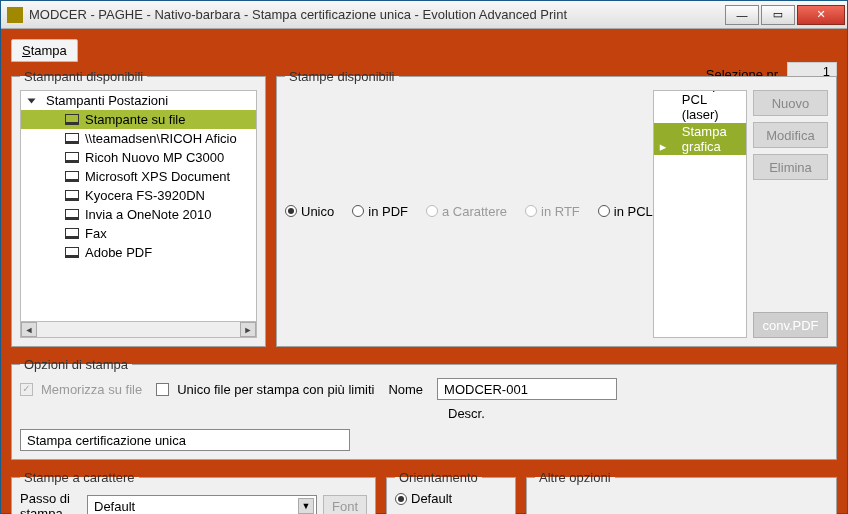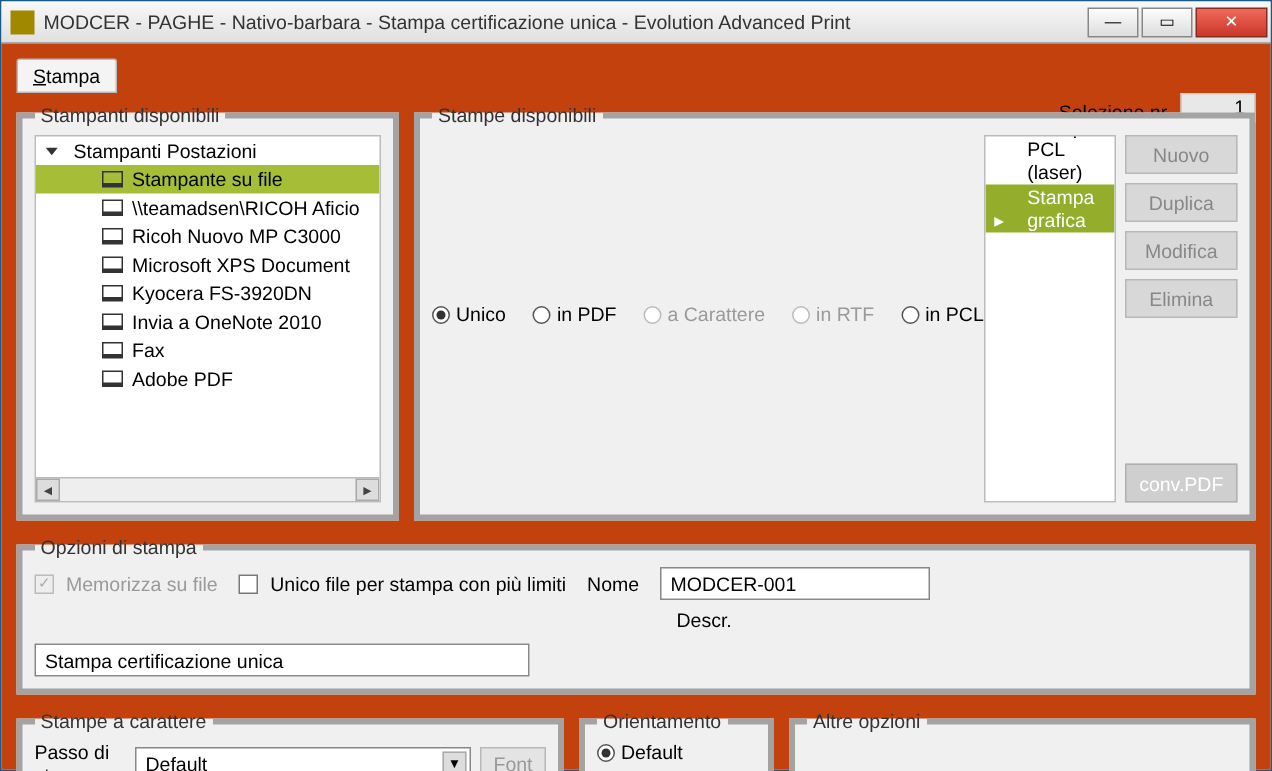--- a/index.html
+++ b/index.html
@@ -10,21 +10,21 @@
   .titlebar .title { flex: 1; color: #333; }
   .titlebar .btns { display: flex; }
   .tbtn { width: 34px; height: 20px; border: 1px solid #888; margin-right: 2px; display: flex; align-items: center; justify-content: center; background: linear-gradient(#fdfdfd,#ddd); font-size: 11px;}
   .tbtn.close { background: linear-gradient(#f06a5a,#c8372a); color:#fff; border-color:#8a2a1f; width: 48px;}
   .content { position: relative; background: #c2410c; padding: 8px 10px 0 10px; height: calc(100% - 28px);}
   .menubar { display: flex; align-items: center; height: 26px; margin-bottom: 6px;}
   .menubtn { border: 1px solid #bbb; background: #f4f4f4; padding: 3px 10px; border-radius: 2px 2px 0 0; }
   .menubtn span.u { text-decoration: underline; }
   .sel-right { margin-left: auto; display: flex; align-items: flex-end; gap:6px;margin-top:44px;}
   .sel-right .box { width: 50px; height: 20px; background: #e8e8e8; border:1px solid #ccc; text-align:right; padding-right:6px; line-height:18px;}
-  fieldset { border: 4px solid #a3a3a3; border-radius: 0; margin: 0; padding: 6px 8px 8px 8px; background: #f0f0f0;}
+  fieldset { border: 1px solid #a3a3a3; border-radius: 0; margin: 0; padding: 6px 8px 8px 8px; background: #f0f0f0;}
   legend { padding: 0 4px; color:#333;}
   .row1 { display: flex; gap: 10px; height: 278px;}
   .printers { width: 255px; height: 100%; display:flex; flex-direction:column;}
   .tree { flex:1; background: #fff; border: 1px solid #bbb; overflow: hidden; position:relative;}
   .treebody { overflow:hidden; height: calc(100% - 16px);}
   .node { padding: 2px 4px 2px 9px; white-space: nowrap; display:flex; align-items:center; gap:6px;}
   .node.root { padding-left:4px; font-weight:normal;}
   .node.root .chev { display:inline-block; width:0;height:0;border-left:5px solid #333;border-top:4px solid transparent;border-bottom:4px solid transparent; transform:rotate(90deg); margin:0 6px 0 4px;}
   .node.item { padding-left: 44px;}
   .node.sel { background: #a6bd38; color:#000;}
@@ -170,21 +170,20 @@
             <div class="lrow">
                 <span>Stampa PCL (laser)</span>
               </div>
             <div class="lrow sel">
                 <span class="marker">▸</span>
                 <span>Stampa grafica</span>
               </div>
           </div>
           <div class="sidebtns">
             <div class="btn">Nuovo</div>
-            <div class="btn">Duplica</div>
             <div class="btn">Modifica</div>
             <div class="btn">Elimina</div>
             <div class="btn conv">conv.PDF</div>
           </div>
         </div>
       </fieldset>
     </div>
 
     <fieldset class="opts">
       <legend>Opzioni di stampa</legend>

